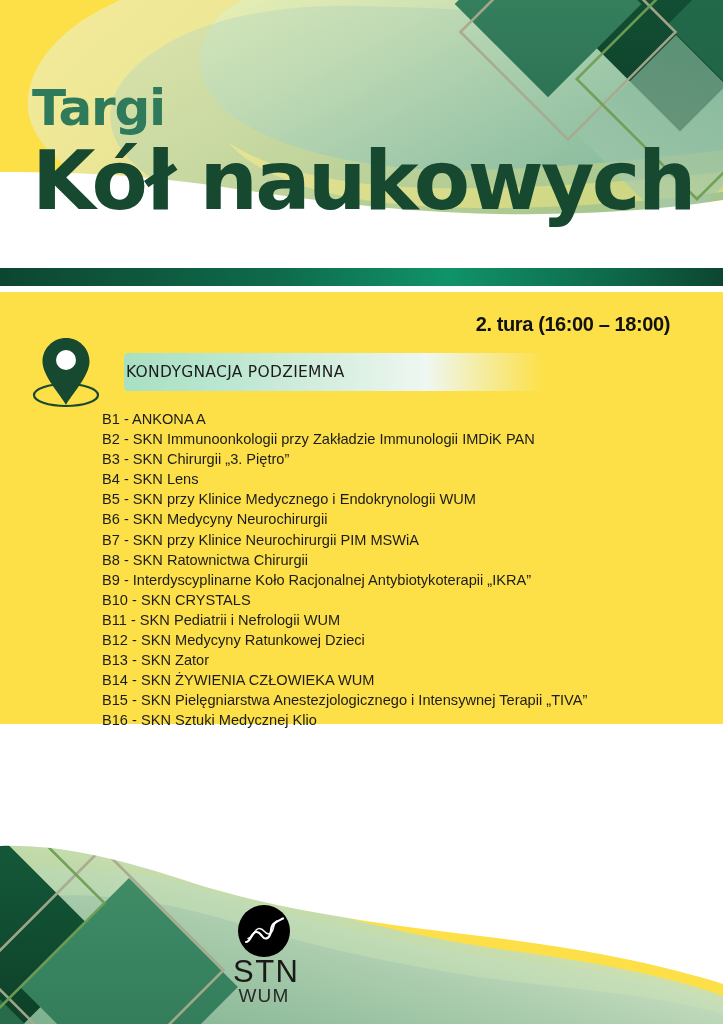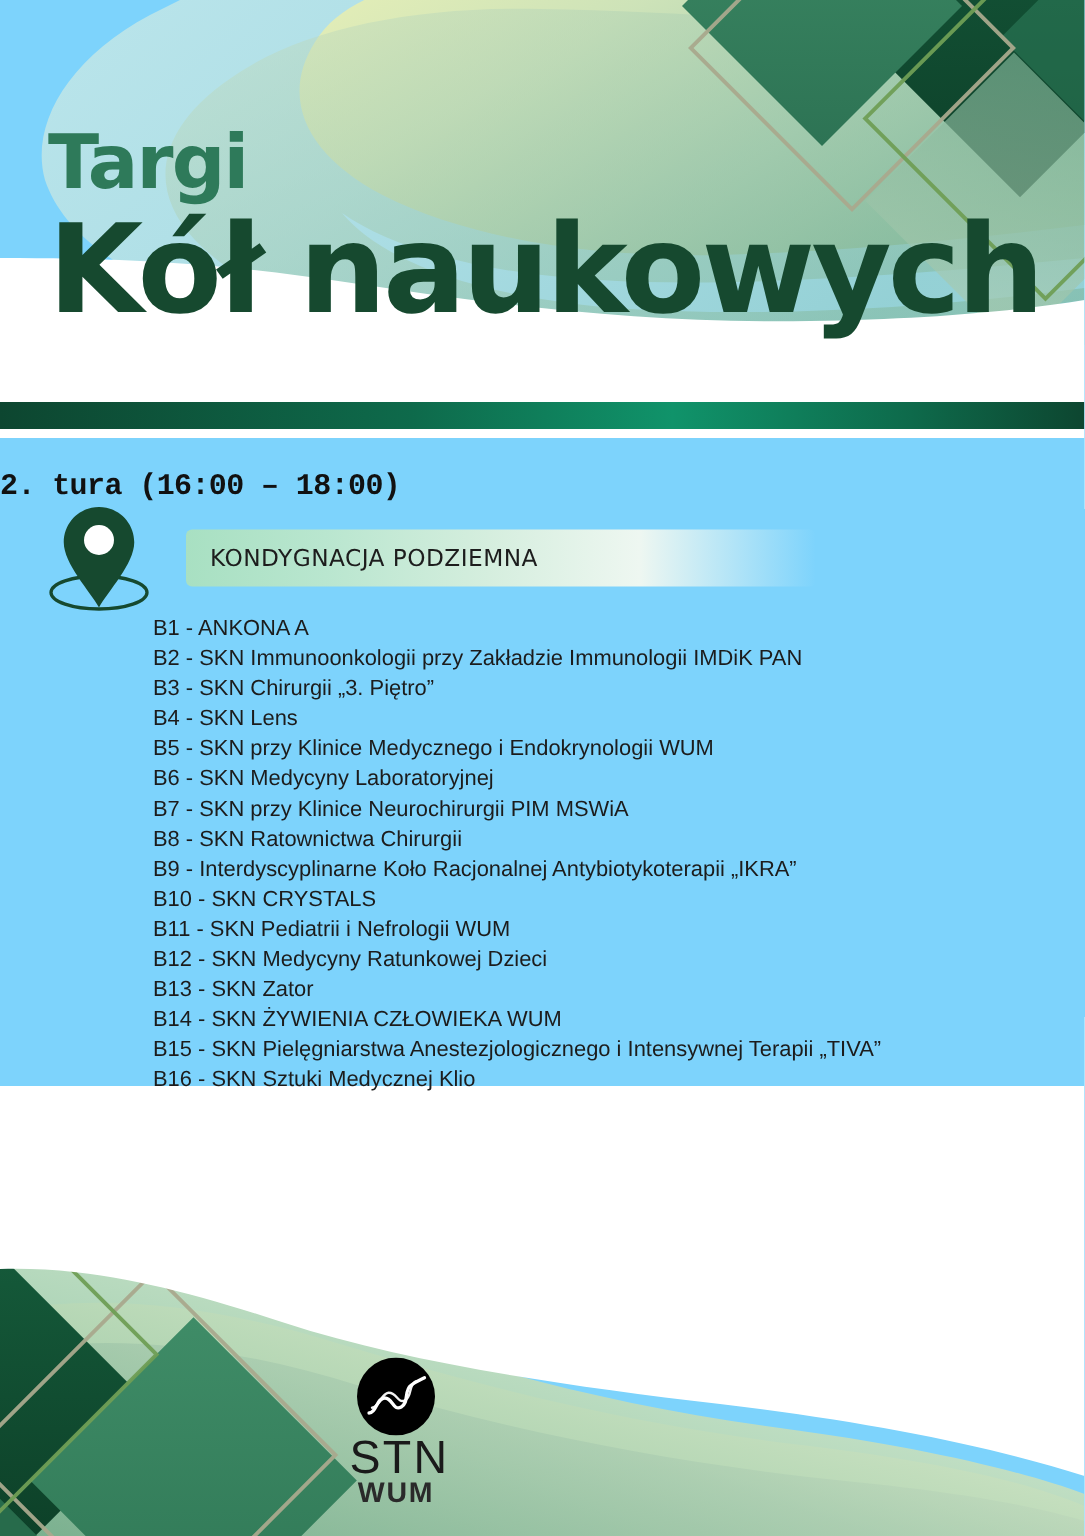--- a/index.html
+++ b/index.html
@@ -3,21 +3,21 @@
 <meta charset="utf-8">
 <style>
   * { margin:0; padding:0; box-sizing:border-box; }
   html,body { width:723px; height:1024px; }
   body {
     font-family: "Liberation Sans", sans-serif;
     background:#ffffff;
     position:relative;
     overflow:hidden;
   }
-  .poster { position:relative; width:723px; height:1024px; background:#7dd3fc; overflow:hidden; }
+  .poster { position:relative; width:723px; height:1024px; background:#fde047; overflow:hidden; }
 
   
   .deco { position:absolute; pointer-events:none; }
   #deco-top   { top:0;   left:0; width:723px; height:292px; }
   #deco-bottom{ bottom:0;left:0; width:723px; height:300px; }
 
   
   .header-text { position:absolute; left:32px; top:82px; z-index:5; }
   .title-small {
     font-family:"DejaVu Sans", sans-serif;
@@ -39,40 +39,40 @@
 
   
   .divider {
     position:absolute; left:0; top:268px; width:723px; height:18px;
     background:linear-gradient(90deg,#0d4630 0%,#0e6a4b 38%,#10936a 62%,#0e6a4b 84%,#0d4630 100%);
     z-index:6;
   }
 
   
   .session {
-    position:absolute; left:0; top:313px; width:670px; text-align:left;
-    font-family:Liberation Mono, monospace;
+    position:absolute; left:0; top:313px; width:670px; text-align:right;
+    font-family:Liberation Sans, sans-serif;
     font-weight:700; font-size:20px; letter-spacing:-0.4px; color:#111;
     z-index:5;
   }
 
   
   .loc-row { position:absolute; left:14px; top:332px; width:700px; height:80px; z-index:5; }
   .pin-icon { position:absolute; left:8px; top:0; width:88px; height:78px; }
   .badge {
     position:absolute; left:110px; top:21px;
     width:420px; height:38px;
     border-radius:4px;
     background:linear-gradient(90deg,#a8e0c2 0%,#b9e6cf 22%,#d5eede 48%,#eef7f1 72%,rgba(255,255,255,0) 100%);
     display:flex; align-items:center;
   }
   .badge-label {
     font-family:"DejaVu Sans", sans-serif;
     font-size:15.5px; letter-spacing:0.3px; color:#1d1d1d;
-    padding-left:16px; white-space:nowrap;
+    padding-left:2px; white-space:nowrap;
   }
 
   
   .booth-list { position:absolute; left:102px; top:409px; width:580px; z-index:5; }
   .booth-item {
     font-family:"Liberation Sans", sans-serif;
     font-size:14.6px;
     line-height:20.1px;
     color:#1c1c1c;
     white-space:nowrap;
@@ -81,21 +81,21 @@
   
   .logo { position:absolute; left:233px; bottom:18px; width:62px; text-align:center; z-index:7; }
   .logo-mark { width:52px; height:52px; margin:0 auto; display:block; }
   .logo-stn {
     font-family:"Liberation Sans", sans-serif;
     font-weight:400; font-size:31px; line-height:26px;
     letter-spacing:1.5px; color:#1a1a1a; margin-top:2px;
   }
   .logo-wum {
     font-family:"Liberation Sans", sans-serif;
-    font-weight:700; font-size:19px; line-height:21px;
+    font-weight:400; font-size:19px; line-height:21px;
     letter-spacing:1.2px; color:#2a2a2a;
   }
 </style>
 </head>
 <body>
 
 <div class="poster">
 
   <svg class="deco" id="deco-top" viewBox="0 0 723 292" preserveAspectRatio="none">
     <defs>
@@ -172,21 +172,21 @@
       <span class="badge-label">KONDYGNACJA PODZIEMNA</span>
     </div>
   </div>
 
   <div class="booth-list">
     <div class="booth-item">B1 - ANKONA A</div>
     <div class="booth-item">B2 - SKN Immunoonkologii przy Zakładzie Immunologii IMDiK PAN</div>
     <div class="booth-item">B3 - SKN Chirurgii „3. Piętro”</div>
     <div class="booth-item">B4 - SKN Lens</div>
     <div class="booth-item">B5 - SKN przy Klinice Medycznego i Endokrynologii WUM</div>
-    <div class="booth-item">B6 - SKN Medycyny Laboratoryjnej</div>
+    <div class="booth-item">B6 - SKN Medycyny Neurochirurgii</div>
     <div class="booth-item">B7 - SKN przy Klinice Neurochirurgii PIM MSWiA</div>
     <div class="booth-item">B8 - SKN Ratownictwa Chirurgii</div>
     <div class="booth-item">B9 - Interdyscyplinarne Koło Racjonalnej Antybiotykoterapii „IKRA”</div>
     <div class="booth-item">B10 - SKN CRYSTALS</div>
     <div class="booth-item">B11 - SKN Pediatrii i Nefrologii WUM</div>
     <div class="booth-item">B12 - SKN Medycyny Ratunkowej Dzieci</div>
     <div class="booth-item">B13 - SKN Zator</div>
     <div class="booth-item">B14 - SKN ŻYWIENIA CZŁOWIEKA WUM</div>
     <div class="booth-item">B15 - SKN Pielęgniarstwa Anestezjologicznego i Intensywnej Terapii „TIVA”</div>
     <div class="booth-item">B16 - SKN Sztuki Medycznej Klio</div>

